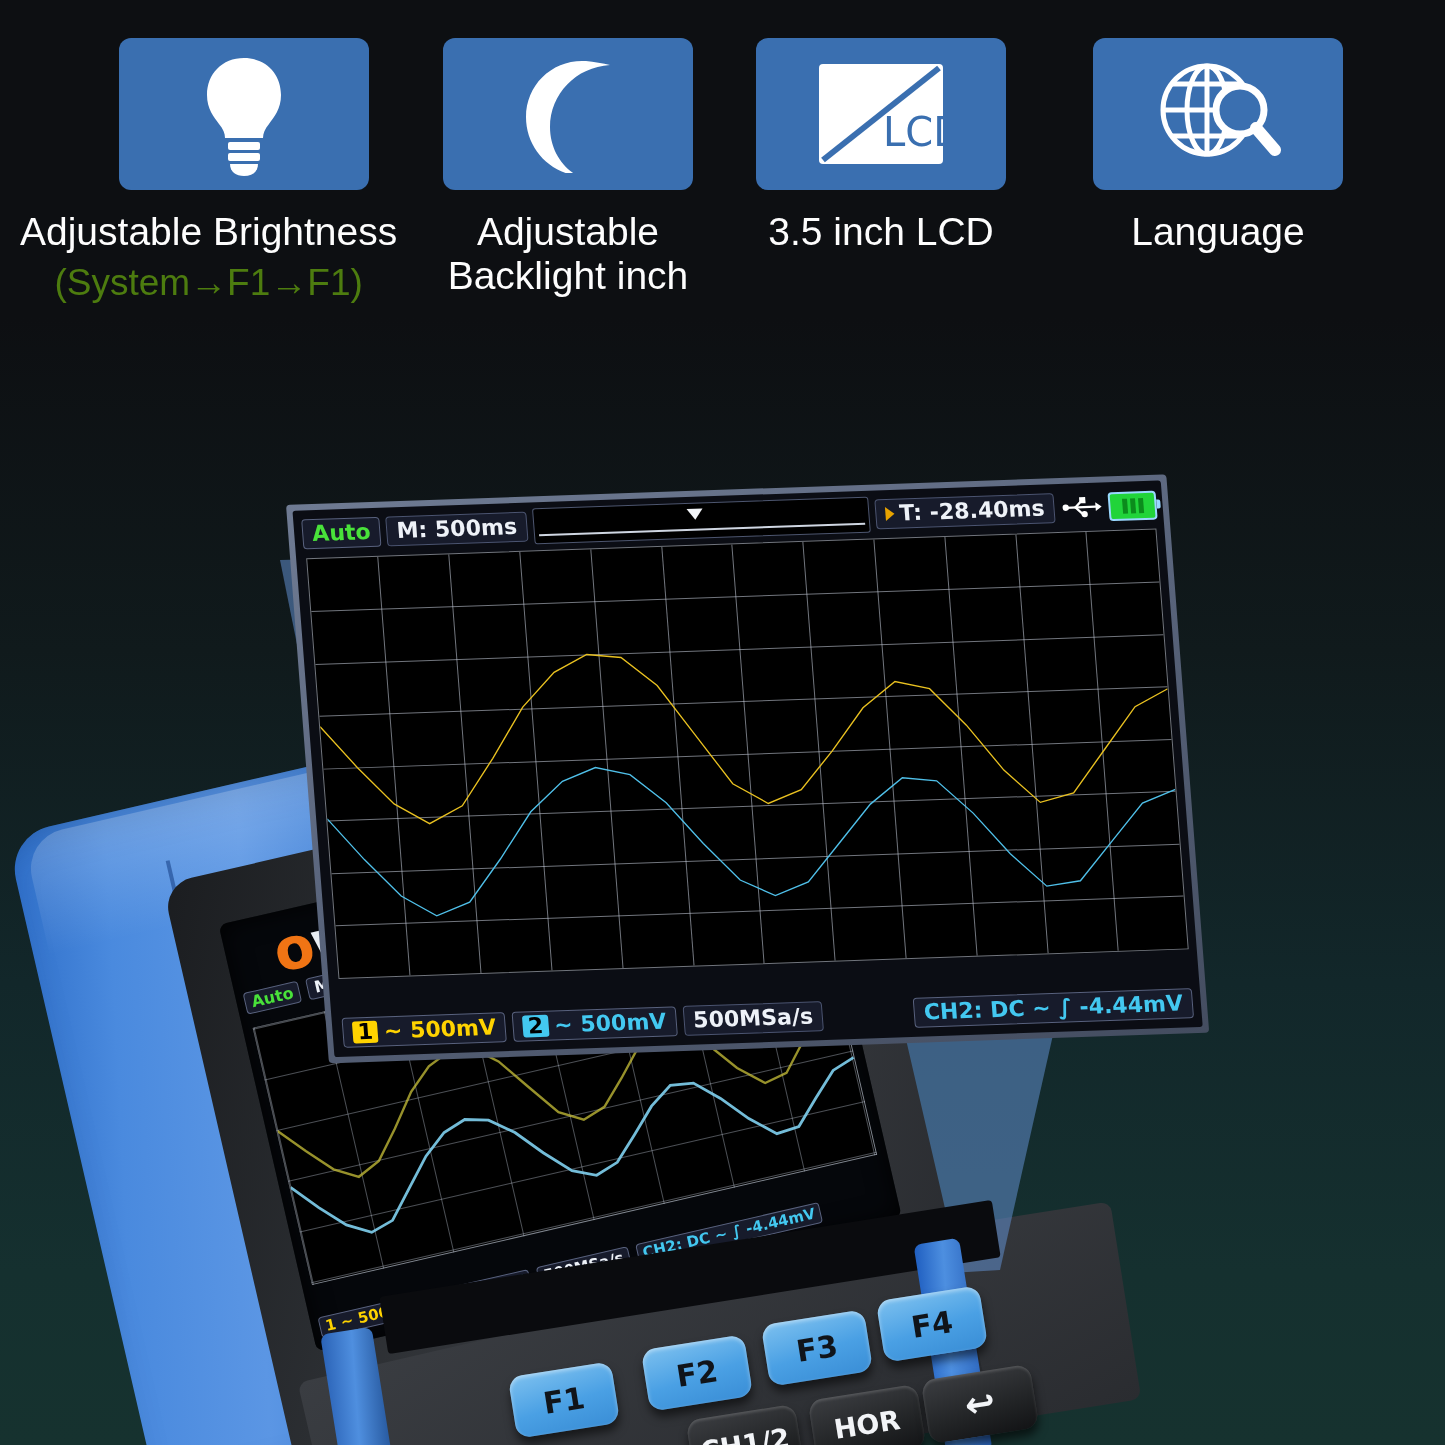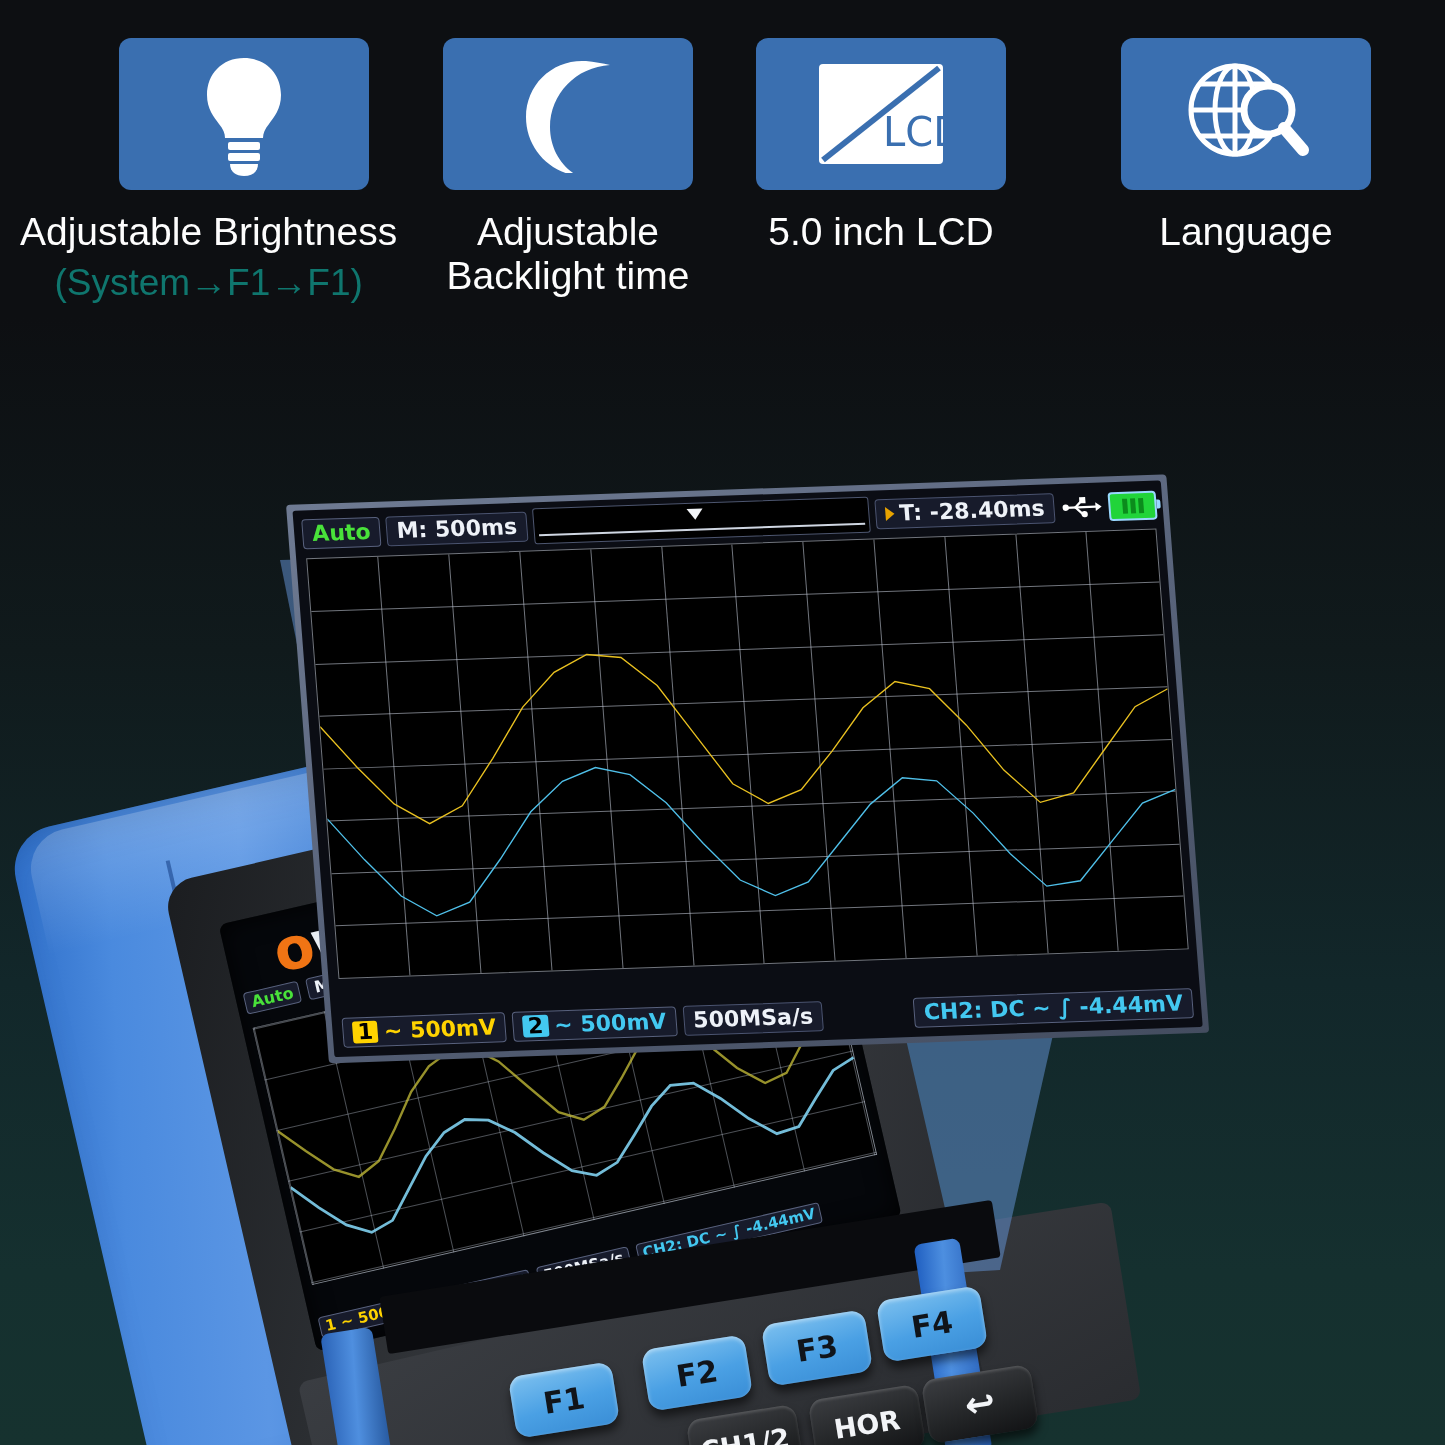--- a/index.html
+++ b/index.html
@@ -23,30 +23,30 @@
   .feat-icon{
     width:250px;height:152px;border-radius:12px;background:#3a6fb0;
     display:flex;align-items:center;justify-content:center;
   }
   .feat-title{
     color:#fdfdfd;font-size:39px;font-weight:400;line-height:1.12;
     margin-top:20px;text-align:center;white-space:nowrap;
   }
   .feat-title.wrap{white-space:normal;width:300px;}
   .feat-sub{
-    color:#0f766e;font-size:37px;font-weight:400;line-height:1.16;
+    color:#4d7c0f;font-size:37px;font-weight:400;line-height:1.16;
     margin-top:8px;text-align:center;white-space:nowrap;
   }
 
   
   #feat-0{left:20px;}
   #feat-0 .feat-icon{margin-left:70px;}
   #feat-1{left:418px;}
   #feat-2{left:756px;}
-  #feat-3{left:1093px;margin-left:28px;}
+  #feat-3{left:1093px;}
 
   
   .scene{position:absolute;left:0;top:400px;width:1445px;height:1045px;overflow:hidden;}
 
   
   .beam{
     position:absolute;
     background:rgba(92,140,200,.62);
     pointer-events:none;
   }
@@ -254,32 +254,32 @@
     <div class="feat-title">Adjustable Brightness</div>
     <div class="feat-sub">(System→F1→F1)</div>
   </div>
 
   <div class="feature" id="feat-1">
     <div class="feat-icon">
       <svg width="112" height="118" viewBox="0 0 112 118">
         <path fill="#ffffff" d="M86 4C52 6 26 33 26 66c0 21 11 40 28 49-30-4-52-29-52-59C2 23 29-2 62 0c8 1 17 2 24 4z" transform="translate(12,6)"></path>
       </svg>
     </div>
-    <div class="feat-title wrap">Adjustable Backlight time</div>
+    <div class="feat-title wrap">Adjustable Backlight inch</div>
   </div>
 
   <div class="feature" id="feat-2">
     <div class="feat-icon">
       <svg width="128" height="104" viewBox="0 0 128 104">
         <rect x="2" y="2" width="124" height="100" rx="4" fill="#ffffff"></rect>
         <line x1="6" y1="98" x2="122" y2="6" stroke="#3a6fb0" stroke-width="6"></line>
         <text x="66" y="84" font-family="DejaVu Sans, sans-serif" font-size="40" font-weight="400" fill="#3a6fb0">LCD</text>
       </svg>
     </div>
-    <div class="feat-title">5.0 inch LCD</div>
+    <div class="feat-title">3.5 inch LCD</div>
     <div class="feat-sub"></div>
   </div>
 
   <div class="feature" id="feat-3">
     <div class="feat-icon">
       <svg width="126" height="112" viewBox="0 0 126 112">
         <g fill="none" stroke="#ffffff" stroke-width="5">
           <circle cx="52" cy="52" r="44"></circle>
           <ellipse cx="52" cy="52" rx="20" ry="44"></ellipse>
           <line x1="8" y1="52" x2="96" y2="52"></line>

